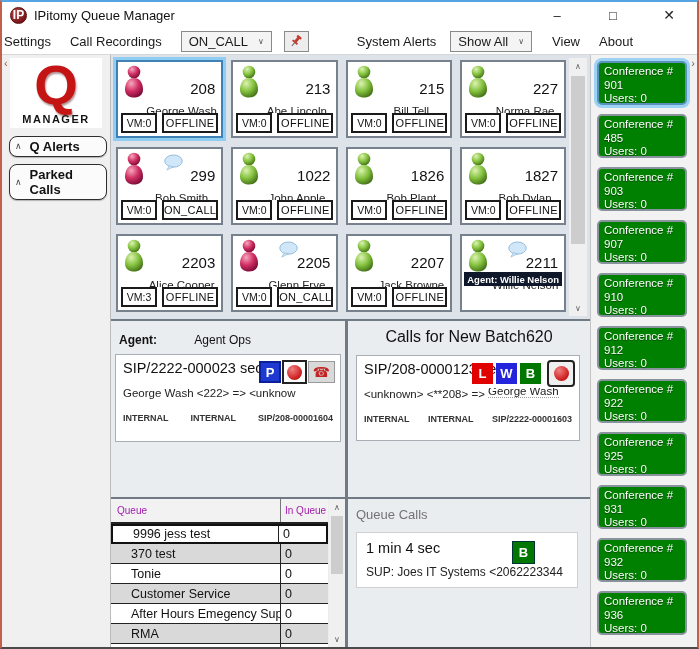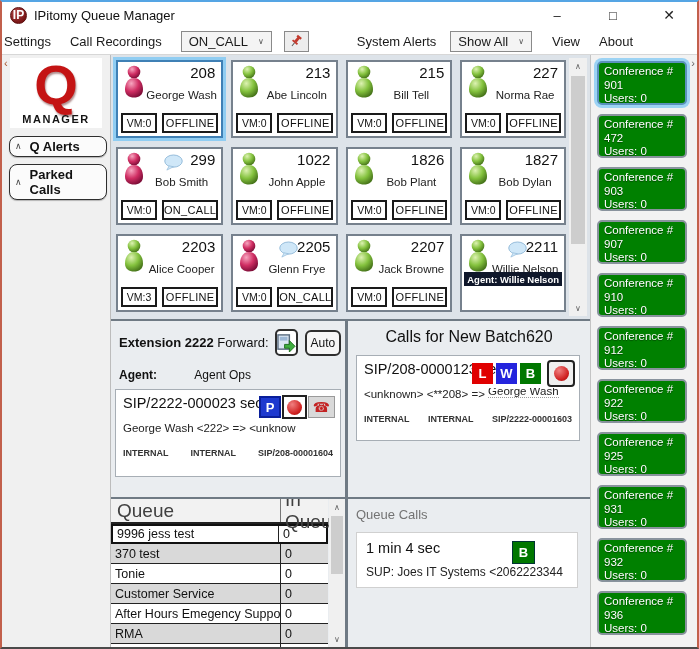--- a/index.html
+++ b/index.html
@@ -39,21 +39,21 @@
   .side-btn { display:flex; align-items:center; border:1px solid #2e2e2e; border-radius:8px; background:#fbfbfb;
               margin:0 3px 7px 7px; padding:2px 5px; font-weight:bold; font-size:13px; color:#111; box-shadow:0 1px 1px rgba(0,0,0,.25); }
   .side-btn .caret { font-size:9px; color:#444; margin-right:8px; font-weight:normal; }
 
   
   .center { flex:1; display:flex; flex-direction:column; min-width:0; }
 
   
   .ext-area { height:266px; background:#dde3e9; position:relative; padding:5px 24px 4px 5px; border-bottom:2px solid #6f7a84; flex:0 0 auto; }
   .ext-grid { display:grid; grid-template-columns:repeat(4, 1fr); column-gap:8px; row-gap:9px; }
-  .card { background:#fff; border:2px solid #76818d; height:78px; position:relative; display:flex; flex-direction:column; padding:2px 3px 3px; }
+  .card { background:#fff; border:2px solid #76818d; height:78px; position:relative; display:flex; flex-direction:column; padding:18px 3px 3px; }
   .card.selected { border-color:#3f80b5; box-shadow:0 0 0 3px #90cdf2; }
   .person-icon { position:absolute; left:4px; top:3px; }
   .bubble-icon { position:absolute; left:46px; top:5px; }
   .ext-num { margin-left:auto; font-size:15px; color:#111; padding-right:3px; }
   .ext-name { text-align:center; padding-left:24px; font-size:11.5px; color:#222; margin-top:8px; white-space:nowrap; overflow:hidden; }
   .agent-banner { display:none; position:absolute; left:2px; right:2px; bottom:24px; background:#0f172a; color:#fff;
                   font-size:9.5px; font-weight:bold; text-align:center; padding:1.5px 0; }
   .card-foot { margin-top:auto; display:flex; gap:5px; }
   .vm-box { border:2px solid #1a1a1a; background:#fff; font-size:10.5px; padding:2px 3px; min-width:36px; text-align:center; color:#111; }
   .status-box { border:2px solid #1a1a1a; background:#fff; flex:1; text-align:center; font-size:11px; padding:2px 0; color:#111; letter-spacing:.3px; }
@@ -87,27 +87,27 @@
               display:flex; align-items:center; justify-content:center; font-size:13px; }
   .rec-btn { width:25px; height:24px; background:#fff; border:2px solid #222; display:flex; align-items:center; justify-content:center; }
   .rec-dot { width:15px; height:15px; border-radius:50%; background:radial-gradient(circle at 35% 30%, #f08080, #cf2020 65%, #8e0e0e); }
   .hang-btn { width:27px; height:22px; background:#d9d9d9; border:1px solid #9a9a9a; color:#c32222; font-size:14px;
               display:flex; align-items:center; justify-content:center; }
   .cb-line2 { font-size:11.5px; color:#222; margin-top:11px; white-space:nowrap; overflow:hidden; }
   .cb-cols { display:flex; justify-content:space-between; font-size:9px; font-weight:bold; color:#333; margin-top:14px; }
 
   
   .qtable { flex:1; background:#eaedf0; position:relative; padding-right:17px; overflow:hidden; }
-  .qhead { display:flex; background:#f2f2f2; border-bottom:2px solid #222; font-size:19px; height:25px; align-items:center; color:#404040; }
+  .qhead { display:flex; background:#f2f2f2; border-bottom:2px solid #222; font-size:10px; height:25px; align-items:center; color:#a21caf; }
   .qh-name { flex:1; padding-left:6px; }
   .qh-val { width:48px; border-left:1px solid #777; padding-left:4px; align-self:stretch; display:flex; align-items:center; }
   .qrow { display:flex; height:20px; align-items:center; font-size:12.5px; color:#111; border-bottom:1px solid #222; background:#fff; }
   .qrow.alt { background:#d9d9d9; }
   .qrow.selected { border:2px solid #111; background:#fff; }
-  .qr-name { flex:1; padding-left:4px; white-space:nowrap; overflow:hidden; }
+  .qr-name { flex:1; padding-left:20px; white-space:nowrap; overflow:hidden; }
   .qr-val { width:48px; border-left:1px solid #222; padding-left:4px; align-self:stretch; display:flex; align-items:center; }
   .qscroll { position:absolute; right:0; top:0; bottom:0; width:16px; background:#f0f0f0; }
 
   
   .batch-head { text-align:center; font-size:16px; color:#111; padding:7px 0 9px; }
   .callbox.right { margin:0 10px 0 8px; height:86px; }
   .lwb { position:absolute; top:7px; right:38px; display:flex; gap:3px; }
   .sq { width:21px; height:21px; color:#fff; font-weight:bold; font-size:13px; display:flex; align-items:center; justify-content:center; }
   .sq-l { background:#e00000; } .sq-w { background:#2424dd; } .sq-b { background:#007700; }
   .rec2 { position:absolute; top:4px; right:4px; width:28px; height:27px; background:#efefef; border:2px solid #222;
@@ -389,33 +389,20 @@
           <div class="scroll-arrow up">∧</div>
           <div class="scroll-thumb" style="top:18px; height:168px;"></div>
           <div class="scroll-arrow down">∨</div>
         </div>
       </div>
 
       <div class="bottom">
 
         <div class="bcol-left">
           <div class="sub-top">
-            <div class="agent-row1">
-              <span class="b">Extension</span>&nbsp;
-              <span class="b">2222</span>&nbsp;
-              <span>Forward:</span>
-              <span class="fwd-btn">
-                <svg width="19" height="19" viewBox="0 0 20 20">
-                  <rect x="1" y="2" width="12" height="15" fill="#dbe6f2" stroke="#5a6c80" stroke-width="1.5"></rect>
-                  <rect x="3" y="4" width="8" height="4" fill="#9db8d6"></rect>
-                  <path d="M8 12 h5 v-4 l6 6 -6 6 v-4 h-5 z" fill="#3fae3f" stroke="#1d6e1d" stroke-width="1"></path>
-                </svg>
-              </span>
-              <span class="auto-btn">Auto</span>
-            </div>
             <div class="agent-row2">
               <span class="b">Agent:</span>
               <span class="nm">Agent Ops</span>
             </div>
             <div class="callbox">
               <div class="cb-title">SIP/2222-000023 sec</div>
               <div class="cb-btns">
                 <span class="park-btn">P</span>
                 <span class="rec-btn">
                     <span class="rec-dot"></span>
@@ -519,21 +506,21 @@
     <aside class="confpanel">
       <span class="expand-arrow">›</span>
       <div id="confList">
           <div class="conf-card selected">
     <div>Conference #</div>
     <div>901</div>
     <div>Users: 0</div>
   </div>
           <div class="conf-card">
     <div>Conference #</div>
-    <div>472</div>
+    <div>485</div>
     <div>Users: 0</div>
   </div>
           <div class="conf-card">
     <div>Conference #</div>
     <div>903</div>
     <div>Users: 0</div>
   </div>
           <div class="conf-card">
     <div>Conference #</div>
     <div>907</div>

